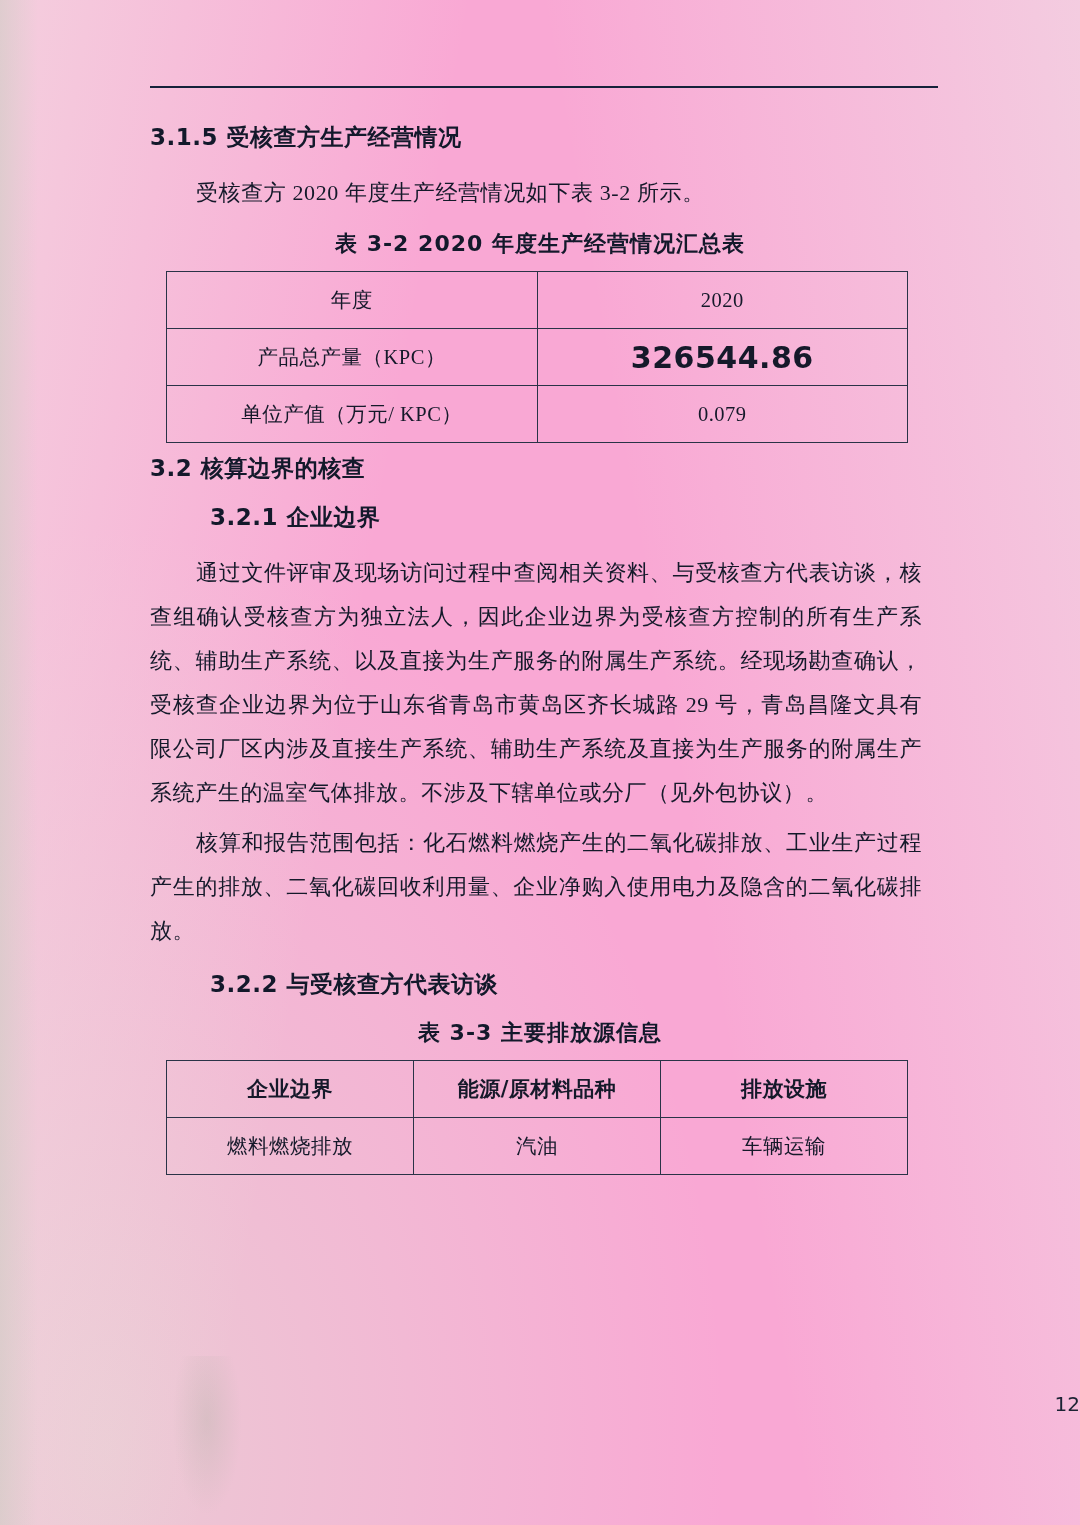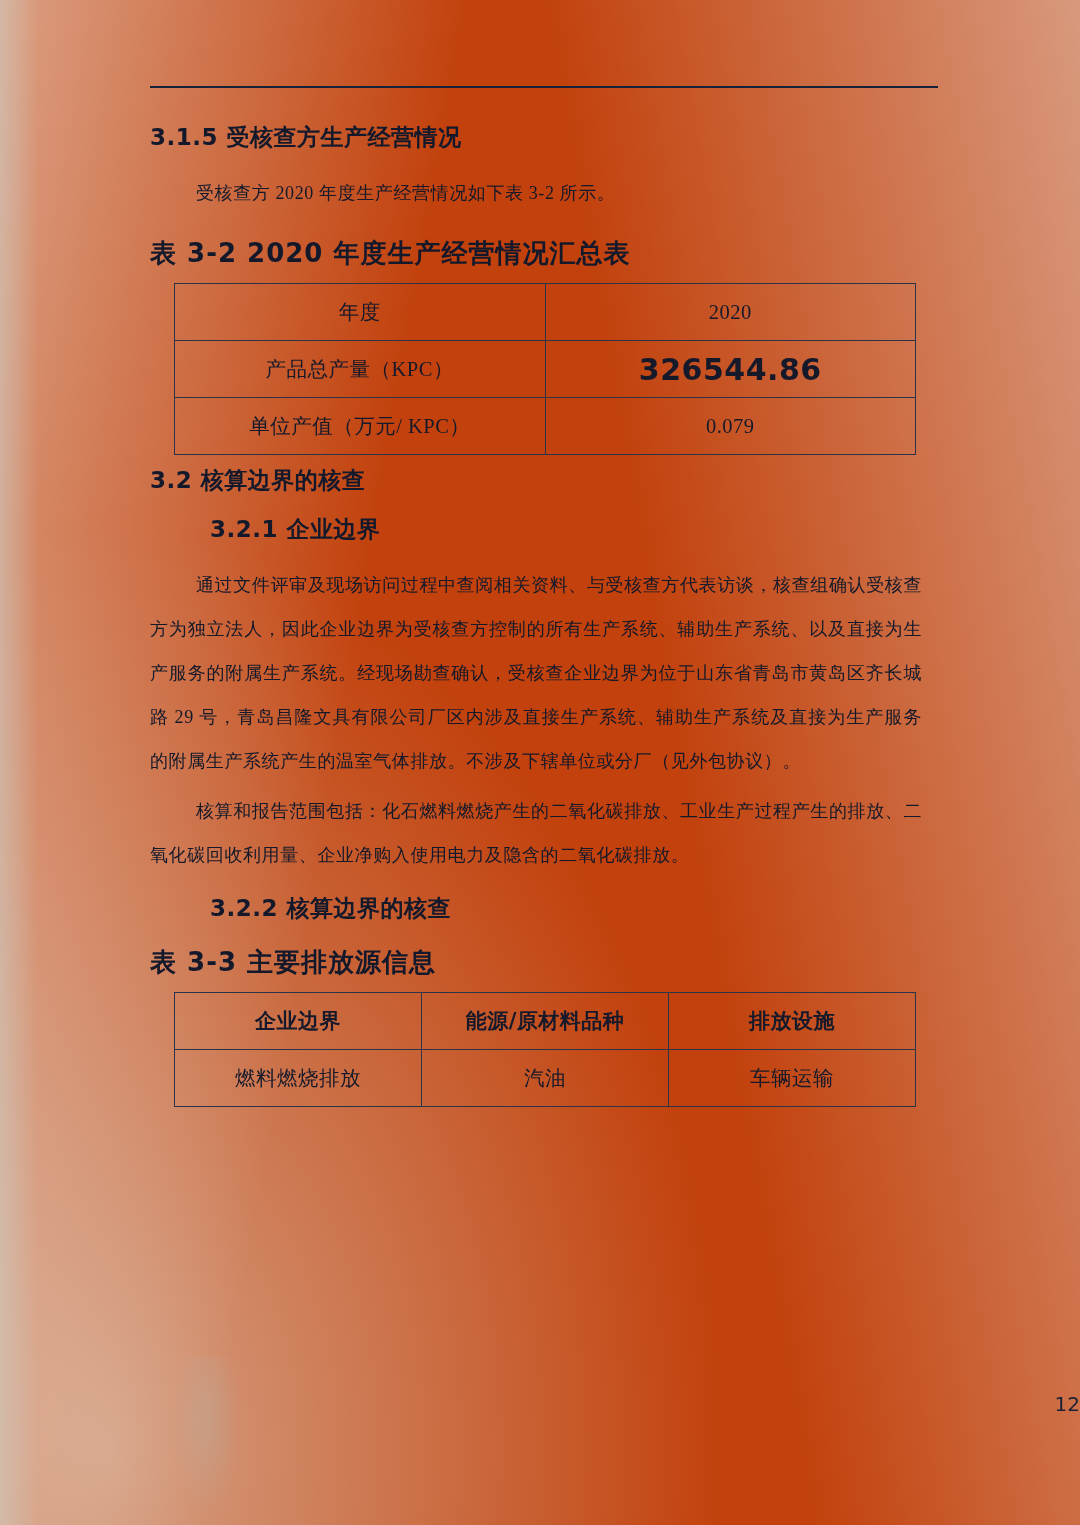--- a/index.html
+++ b/index.html
@@ -11,21 +11,21 @@
     height: 1525px;
     background: #ffffff;
     font-family: "Liberation Serif", serif;
     color: #1b1b1b;
     position: relative;
     overflow: hidden;
   }
   .page {
     position: absolute;
     inset: 0;
-    background: #c2410c;
+    background: #f9a8d4;
   }
   
   .paper-tint {
     position: absolute;
     inset: 0;
     background:
       linear-gradient(100deg, rgba(240,238,230,0.55) 0%, rgba(255,255,255,0) 35%),
       linear-gradient(260deg, rgba(238,240,236,0.5) 0%, rgba(255,255,255,0) 40%),
       radial-gradient(ellipse at 10% 95%, rgba(226,224,212,0.6) 0%, rgba(255,255,255,0) 45%);
     pointer-events: none;
@@ -46,40 +46,41 @@
     font-weight: bold;
     font-size: 23px;
     margin: 0 0 18px 0;
     letter-spacing: 0.5px;
     color: #13192b;
   }
   h3.heading.sub {
     margin-left: 60px;
   }
   .para {
-    font-size: 18px;
+    font-size: 22px;
     line-height: 44px;
     text-indent: 46px;
     margin: 0 8px 6px 0;
     text-align: justify;
     color: #14192a;
     letter-spacing: 0.6px;
   }
   .tbl-caption {
     font-family: "DejaVu Sans", sans-serif;
     font-weight: bold;
-    font-size: 26px;
-    margin: 21px 0 12px 0;
+    font-size: 22px;
+    text-align: center;
+    margin: 14px 0 12px 0;
     color: #13192b;
     letter-spacing: 1px;
   }
   table.doc-table {
     border-collapse: collapse;
     width: 742px;
-    margin: 0 0 0 24px;
+    margin: 0 0 0 16px;
     table-layout: fixed;
   }
   table.doc-table td, table.doc-table th {
     border: 1.6px solid #2a3347;
     height: 52px;
     text-align: center;
     font-size: 20.5px;
     font-family: "Liberation Serif", serif;
     color: #15192a;
     letter-spacing: 0.5px;
@@ -162,21 +163,21 @@
     <h3 class="heading">3.2 核算边界的核查</h3>
 
     <h3 class="heading sub">3.2.1 企业边界</h3>
 
     <p class="para">通过文件评审及现场访问过程中查阅相关资料、与受核查方代表访谈，核查组确认受核查方为独立法人，因此企业边界为受核查方控制的所有生产系统、辅助生产系统、以及直接为生产服务的附属生产系统。经现场勘查确认，受核查企业边界为位于山东省青岛市黄岛区齐长城路 29 号，青岛昌隆文具有限公司厂区内涉及直接生产系统、辅助生产系统及直接为生产服务的附属生产系统产生的温室气体排放。不涉及下辖单位或分厂（见外包协议）。</p>
 
     <p class="para">核算和报告范围包括：化石燃料燃烧产生的二氧化碳排放、工业生产过程产生的排放、二氧化碳回收利用量、企业净购入使用电力及隐含的二氧化碳排放。</p>
 
     <div class="gap-sm"></div>
 
-    <h3 class="heading sub">3.2.2 核算边界的核查</h3>
+    <h3 class="heading sub">3.2.2 与受核查方代表访谈</h3>
 
 
     <div class="tbl-caption">表 3-3 主要排放源信息</div>
 
     <table class="doc-table t33">
       <thead>
         <tr>
           <th>企业边界</th>
           <th>能源/原材料品种</th>
           <th>排放设施</th>

